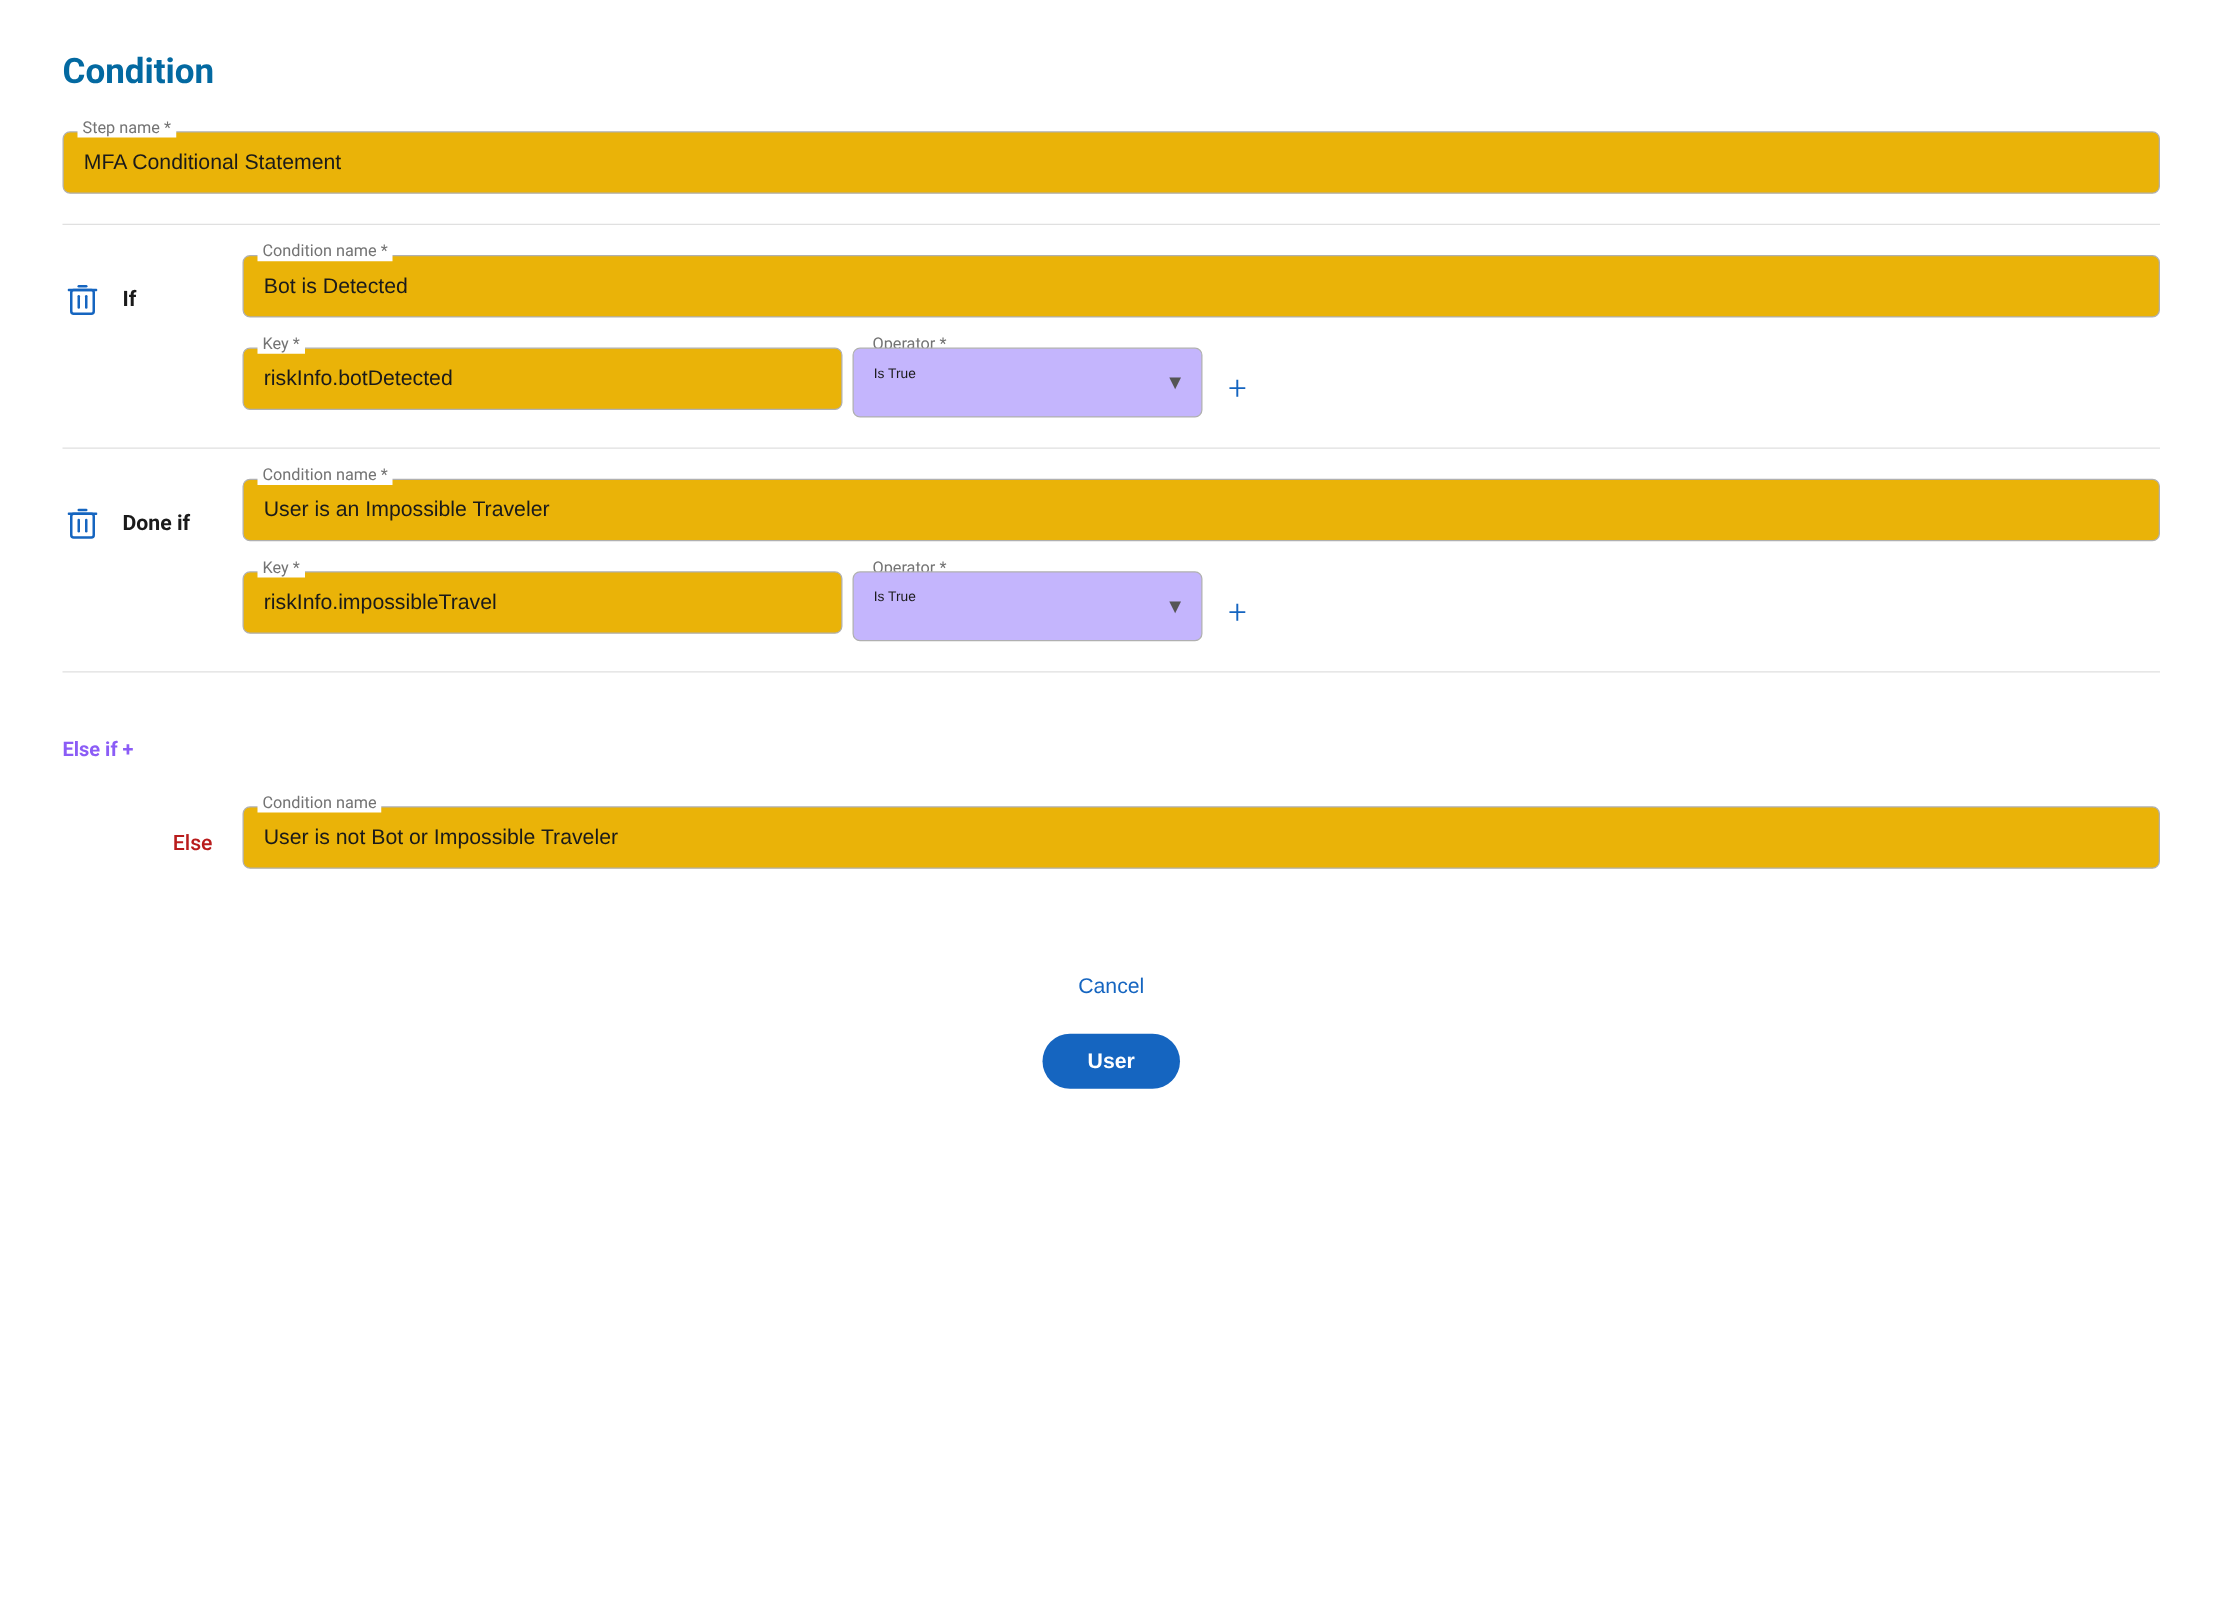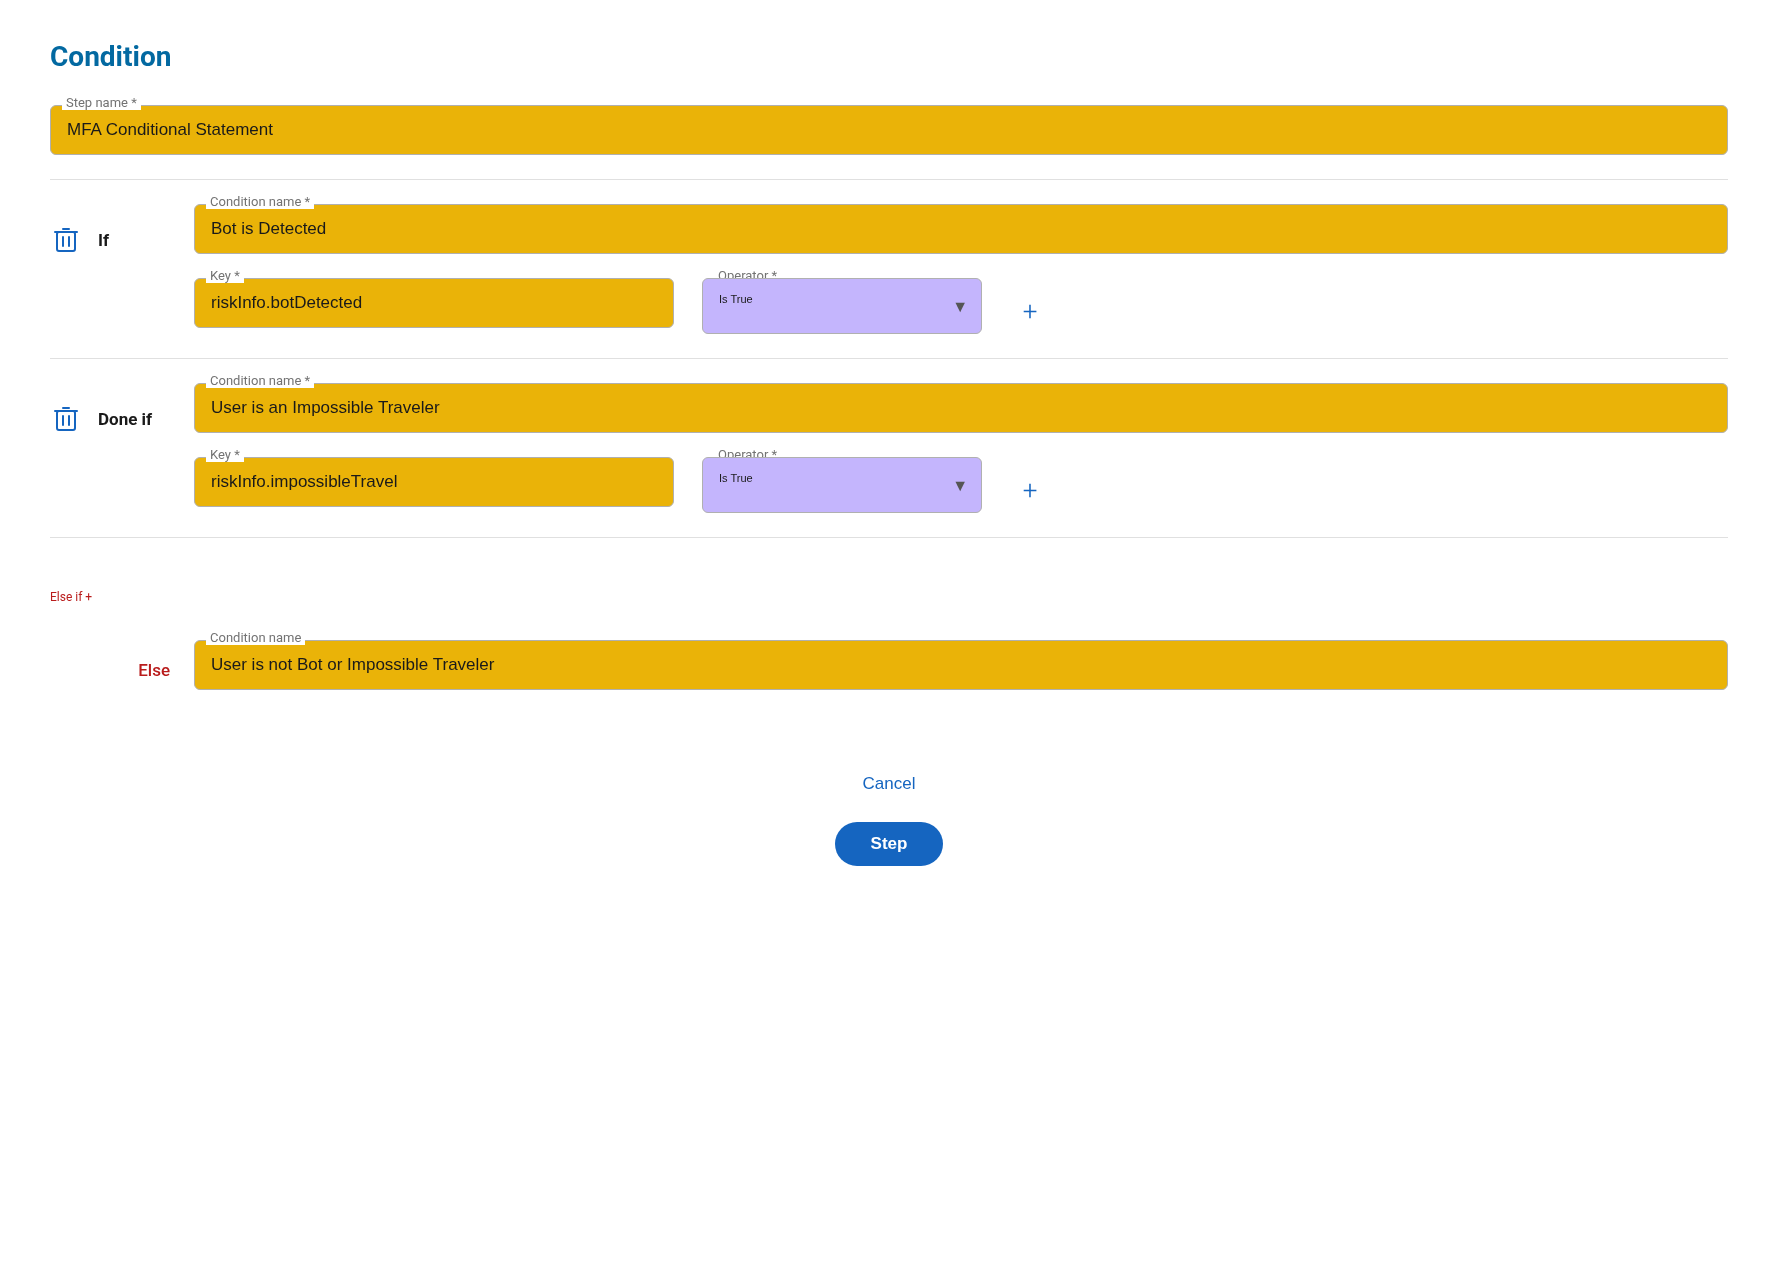--- a/index.html
+++ b/index.html
@@ -90,21 +90,21 @@
       white-space: nowrap;
     }
 
     .condition-right {
       flex: 1;
     }
 
     .key-operator-row {
       display: flex;
       align-items: flex-start;
-      gap: 28px;
+      gap: 8px;
       margin-top: 8px;
     }
 
     .key-field {
       flex: 0 0 480px;
       position: relative;
     }
 
     .operator-field {
       flex: 0 0 280px;
@@ -144,23 +144,23 @@
       justify-content: center;
       font-size: 26px;
       color: #1565c0;
       cursor: pointer;
       padding-top: 18px;
       min-width: 40px;
       font-weight: 300;
     }
 
     .else-if-add {
-      color: #b91c1c;
-      font-size: 12px;
-      font-weight: 400;
+      color: #8b5cf6;
+      font-size: 16px;
+      font-weight: 700;
       cursor: pointer;
       margin: 28px 0 28px 0;
       display: inline-block;
     }
 
     .else-block {
       display: flex;
       align-items: flex-start;
       gap: 24px;
       margin-top: 8px;
@@ -336,17 +336,17 @@
     <div class="field-group">
       <label class="field-label">Condition name</label>
       <input class="text-input" type="text" value="User is not Bot or Impossible Traveler" style="">
     </div>
   </div>
 </div>
 
 
 <div class="footer-actions">
   <button class="cancel-button">Cancel</button>
-  <button class="done-button">Step</button>
+  <button class="done-button">User</button>
 </div>
 
 
 
 
 </body></html>

